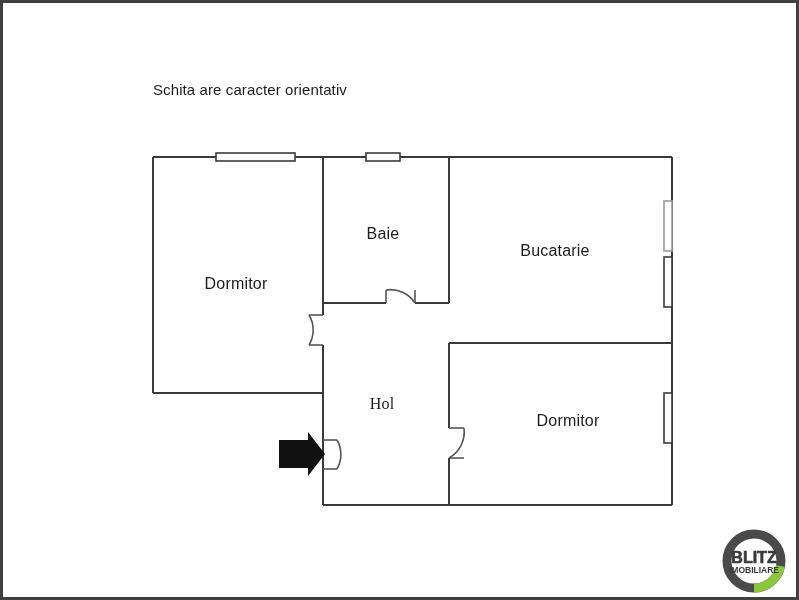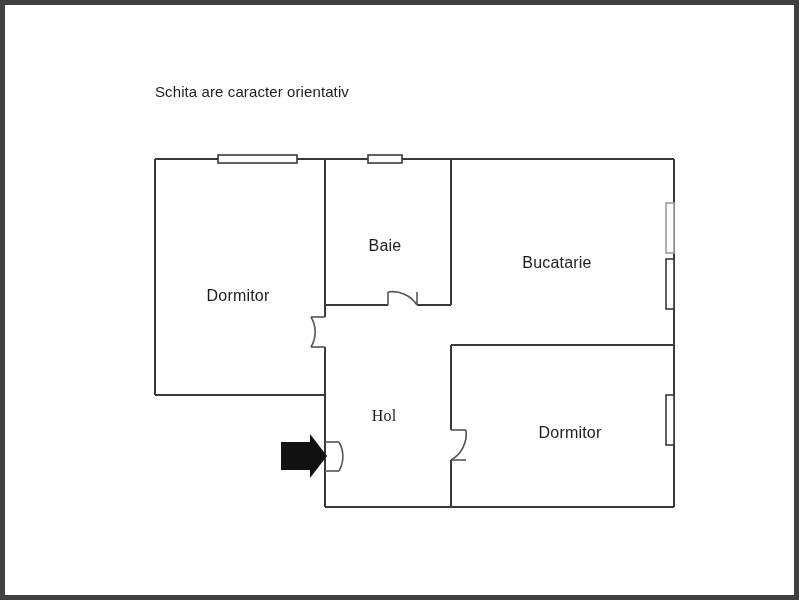--- a/index.html
+++ b/index.html
@@ -8,21 +8,21 @@
     background: #ffffff;
   }
   body {
     font-family: "Liberation Sans", sans-serif;
   }
   #canvas {
     position: relative;
     width: 799px;
     height: 600px;
     background: #ffffff;
-    border: 5px solid #404040;
+    border: 3px solid #404040;
     box-sizing: border-box;
     overflow: hidden;
   }
   #plan-svg {
     position: absolute;
     left: 0;
     top: 0;
     width: 799px;
     height: 600px;
     display: block;
@@ -36,21 +36,20 @@
     letter-spacing: 0.1px;
     white-space: nowrap;
   }
   .room-label {
     position: absolute;
     font-size: 16px;
     color: #1c1c1c;
     white-space: nowrap;
     transform: translate(-50%, -50%);
     letter-spacing: 0.2px;
-    margin-top: 10px;
   }
   #logo {
     position: absolute;
     left: 714px;
     top: 522px;
     width: 74px;
     height: 72px;
   }
   #logo svg { display:block; width:74px; height:72px; }
 </style>
@@ -117,14 +116,22 @@
   </svg>
 
   <div class="note-title">Schita are caracter orientativ</div>
 
   <div class="room-label" style="left:233px; top:281px;">Dormitor</div>
   <div class="room-label" style="left:380px; top:231px;">Baie</div>
   <div class="room-label" style="left:552px; top:248px;">Bucatarie</div>
   <div class="room-label" style="left:379px; top:401px;font-family:Liberation Serif, serif;">Hol</div>
   <div class="room-label" style="left:565px; top:418px;">Dormitor</div>
 
+  <div id="logo">
+    <svg viewBox="0 0 74 72">
+      <circle cx="37" cy="36" r="27" fill="none" stroke="#4a4a4a" stroke-width="9"></circle>
+      <path d="M37,63 A27,27 0 0 0 63.5,41" fill="none" stroke="#8cc63e" stroke-width="9"></path>
+      <text x="37" y="38" text-anchor="middle" font-family="Liberation Sans, sans-serif" font-size="16" font-weight="bold" fill="#3a3a3a" stroke="#3a3a3a" stroke-width="0.6">BLITZ</text>
+      <text x="37" y="48" text-anchor="middle" font-family="Liberation Sans, sans-serif" font-size="8.5" font-weight="bold" fill="#3a3a3a">IMOBILIARE</text>
+    </svg>
+  </div>
 
 </div>
 
 </body></html>

